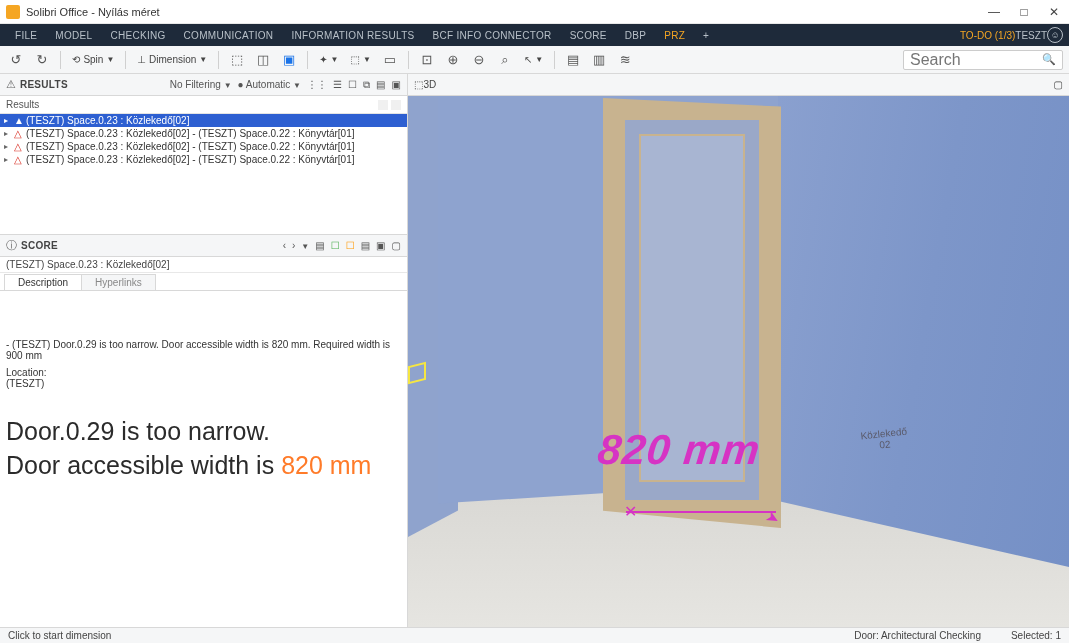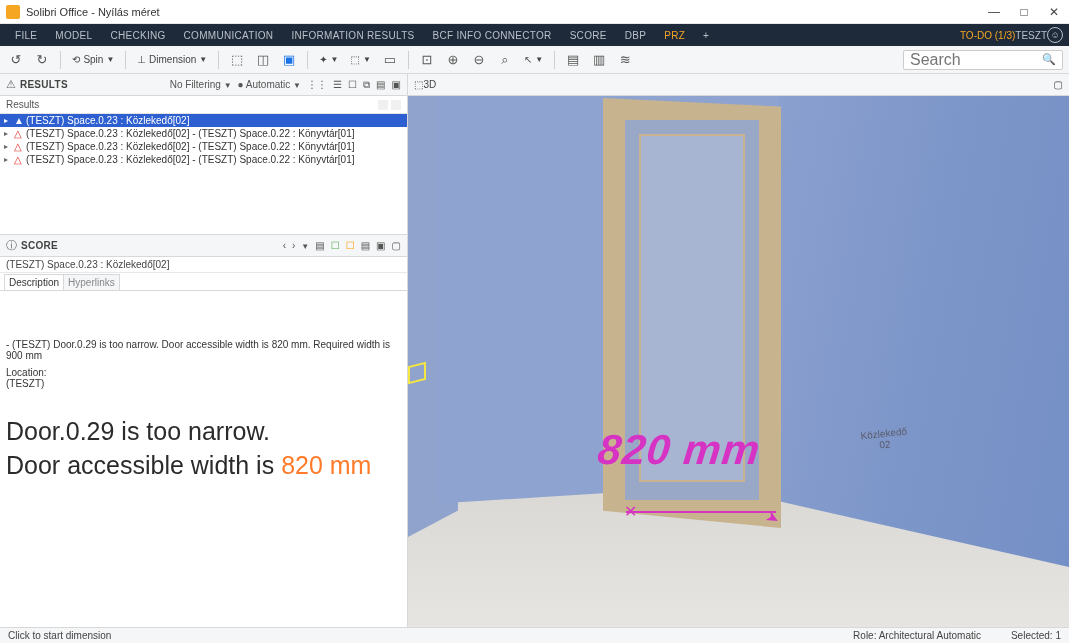--- a/index.html
+++ b/index.html
@@ -55,21 +55,21 @@
 .row.sel .tri { color:#fff;}
 .row .arrow { width: 10px; font-size: 8px; color: #666; }
 .row.sel .arrow { color: #fff; }
 .row .tri { width: 12px; color: #d93025; font-size: 10px; }
 .row .txt { white-space: nowrap; overflow: hidden; text-overflow: ellipsis; }
 
 
 .info-panel { flex: 1; display: flex; flex-direction: column; border-top: 1px solid #d8d8d8; min-height: 0; }
 .info-sub { height: 16px; padding: 0 6px; font-size: 10px; color: #444; display: flex; align-items: center; border-bottom: 1px solid #e8e8e8; }
 .info-tabs { height: 18px; display: flex; align-items: flex-end; padding: 0 4px; gap: 0; border-bottom: 1px solid #d8d8d8; }
-.info-tab { font-size: 10px; padding: 2px 4px; border: 1px solid #d8d8d8; border-bottom: none; background: #f5f6f7; color: #888; cursor: pointer; margin-right: -1px; }
+.info-tab { font-size: 10px; padding: 2px 13px; border: 1px solid #d8d8d8; border-bottom: none; background: #f5f6f7; color: #888; cursor: pointer; margin-right: -1px; }
 .info-tab.active { background: #fff; color: #333; }
 .info-body { flex: 1; padding: 4px 6px; overflow: hidden; font-size: 10px; color: #333; background: #fff; }
 .info-body .desc { margin-bottom: 6px; margin-top: 44px; }
 .info-body .loc-h { margin-top: 4px; }
 .big-msg { margin-top: 26px; font-size: 25px; line-height: 1.35; font-weight: 400; color: #2b2b2b; }
 .big-msg .orange { color: #ff7b29; }
 
 
 .view3d-header { height: 22px; background: #f5f6f7; border-bottom: 1px solid #d8d8d8; display: flex; align-items: center; padding: 0 6px; font-size: 10px; color: #444; }
 .view3d-header .ph-right { margin-left: auto; display: flex; gap: 6px; }
@@ -266,16 +266,16 @@
         <div>Közlekedő</div>
         <div>02</div>
       </div>
     </div>
   </div>
 </div>
 
 <div class="statusbar">
   <span>Click to start dimension</span>
   <div class="right">
-    <span>Role: Architectural Automatic</span>
+    <span>Door: Architectural Checking</span>
     <span>Selected: 1</span>
   </div>
 </div>
 
 </body></html>

